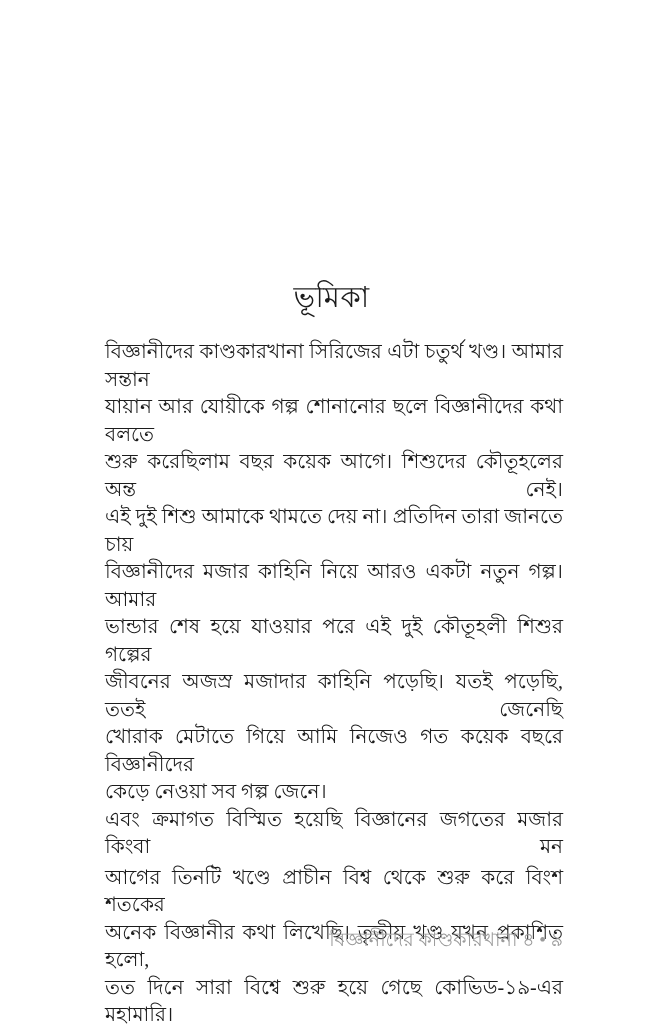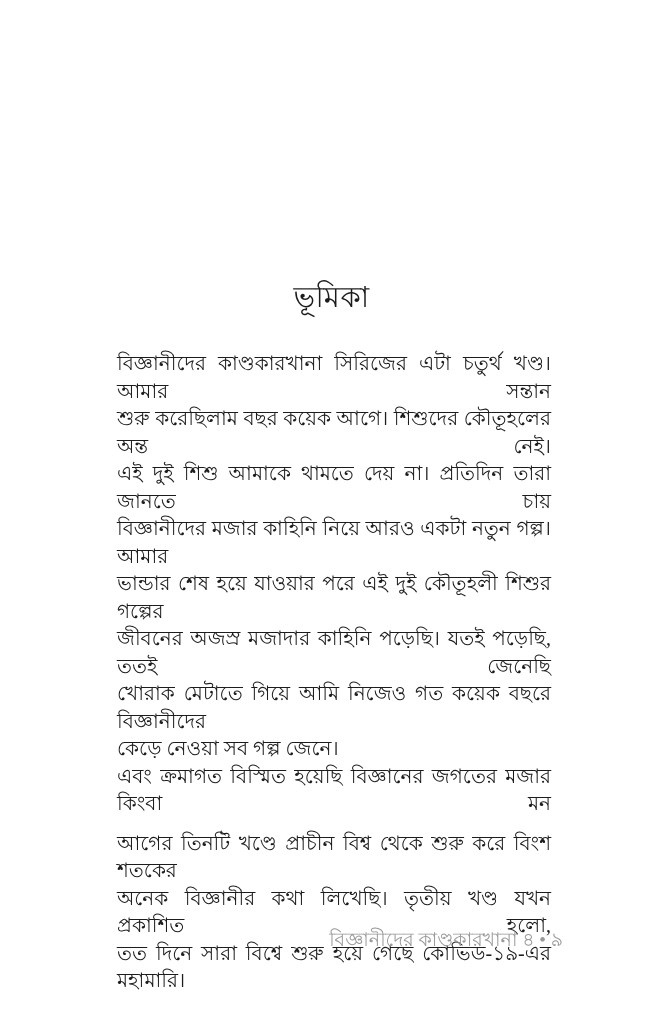--- a/index.html
+++ b/index.html
@@ -29,21 +29,21 @@
   }
   .body-text {
     position: absolute;
     left: 105px;
     top: 338px;
     width: 458px;
     font-size: 20px;
     line-height: 27.5px;
     color: #1c1c1c;
   }
-  .paragraph { margin: 12px; padding: 0; }
+  .paragraph { margin: 0; padding: 0; }
   .paragraph + .paragraph { margin-top: 3px; }
   .line {
     text-align: justify;
     text-align-last: justify;
     white-space: normal;
   }
   .line.last-line {
     text-align-last: left;
   }
   .page-footer {
@@ -61,20 +61,21 @@
 <body>
 
 <div class="page">
 
   <div class="page-title">ভূমিকা</div>
 
   <div class="body-text">
 
     <div class="paragraph">
       <div class="line">বিজ্ঞানীদের কাণ্ডকারখানা সিরিজের এটা চতুর্থ খণ্ড। আমার সন্তান</div>
+      <div class="line">যায়ান আর যোয়ীকে গল্প শোনানোর ছলে বিজ্ঞানীদের কথা বলতে</div>
       <div class="line">শুরু করেছিলাম বছর কয়েক আগে। শিশুদের কৌতূহলের অন্ত নেই।</div>
       <div class="line">এই দুই শিশু আমাকে থামতে দেয় না। প্রতিদিন তারা জানতে চায়</div>
       <div class="line">বিজ্ঞানীদের মজার কাহিনি নিয়ে আরও একটা নতুন গল্প। আমার</div>
       <div class="line">ভান্ডার শেষ হয়ে যাওয়ার পরে এই দুই কৌতূহলী শিশুর গল্পের</div>
       <div class="line">জীবনের অজস্র মজাদার কাহিনি পড়েছি। যতই পড়েছি, ততই জেনেছি</div>
       <div class="line">খোরাক মেটাতে গিয়ে আমি নিজেও গত কয়েক বছরে বিজ্ঞানীদের</div>
       <div class="line last-line">কেড়ে নেওয়া সব গল্প জেনে।</div>
       <div class="line">এবং ক্রমাগত বিস্মিত হয়েছি বিজ্ঞানের জগতের মজার কিংবা মন</div>
     </div>
 

